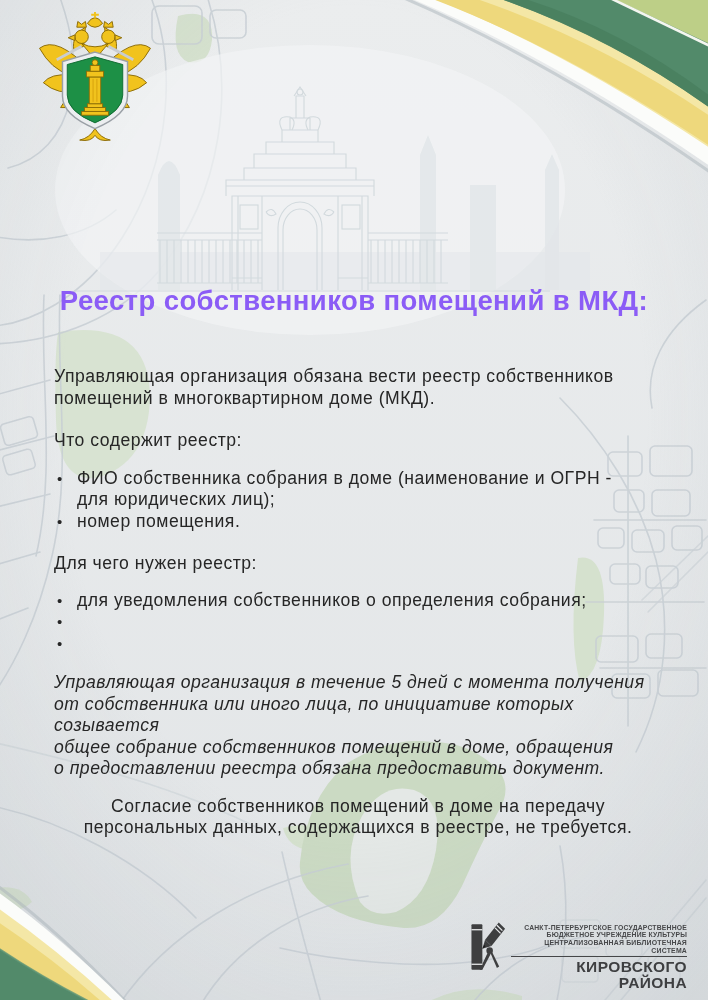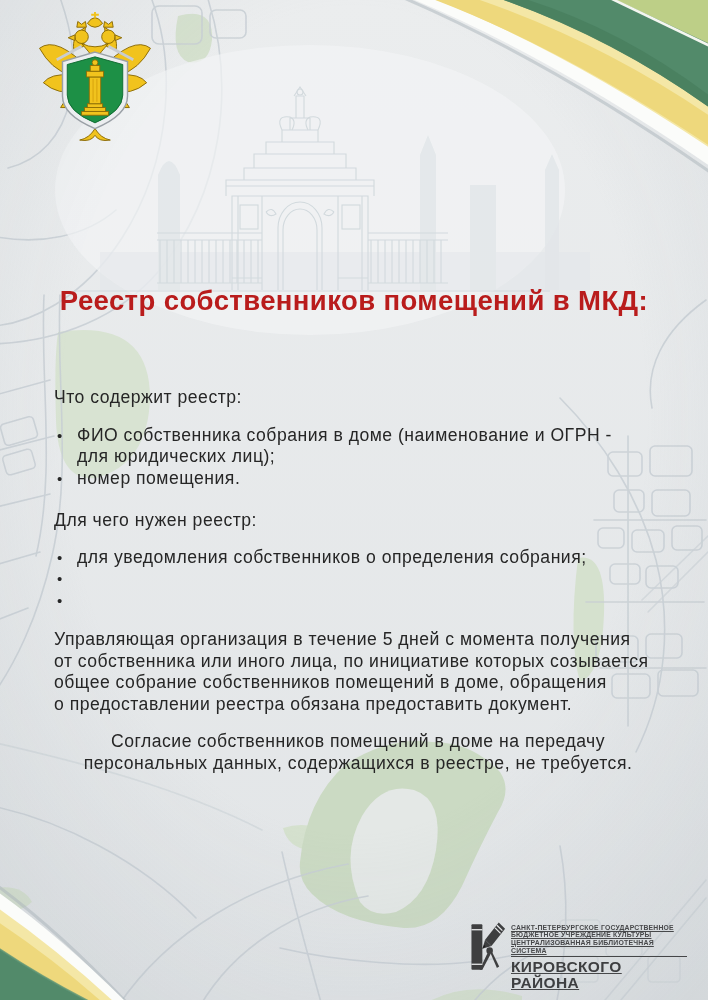--- a/index.html
+++ b/index.html
@@ -7,40 +7,40 @@
     position:relative; width:708px; height:1000px; overflow:hidden;
     font-family:"Liberation Sans", sans-serif;
     background:#e8eaec;
   }
   .page svg.bg, .page svg.ribbons { position:absolute; left:0; top:0; width:708px; height:1000px; }
   svg.ribbons { pointer-events:none; }
   .emblem { position:absolute; left:35px; top:10px; width:120px; height:132px; }
 
   .title {
     position:absolute; left:0; top:286px; width:708px; text-align:center;
-    font-weight:bold; font-size:27.5px; line-height:30px; color:#b91c1c;
+    font-weight:bold; font-size:27.5px; line-height:30px; color:#8b5cf6;
     letter-spacing:0.4px;
   }
   .content {
     position:absolute; left:54px; top:366px; width:608px;
     font-size:17.6px; line-height:21.5px; color:#262626; letter-spacing:0.5px;
   }
   .content p { margin:0; }
   .ml { white-space:pre-line; }
   .heading { margin-top:21px !important; }
   .content ul { list-style:none; margin:16px 0 0 0; padding:0; }
   .content ul.l2 { margin-top:15px; }
   .content li { display:flex; align-items:flex-start; }
   .bullet { width:20px; flex:0 0 20px; padding-left:3px; font-size:15px; }
-  .para2 { margin-top:18px !important; }
+  .para2 { margin-top:18px !important;font-style:italic; }
   .para3 { margin-top:16px !important;text-align:center; }
 
   .footer-logo { position:absolute; left:466px; top:922px; display:flex; align-items:flex-start; }
   .footer-logo .mark { width:40px; height:50px; margin-right:5px; }
-  .logo-text { width:176px; text-align:left; color:#47484a; padding-top:2px;text-decoration:underline; }
+  .logo-text { width:176px; text-align:right; color:#47484a; padding-top:2px; }
   .logo-text .l1 { font-size:6.8px; line-height:7.4px; font-weight:600; letter-spacing:0.2px; }
   .logo-text .l3 { font-size:6.9px; line-height:8px; font-weight:bold; letter-spacing:0.2px;
                    border-bottom:1.6px solid #454648; padding-bottom:1.5px; margin-bottom:1.5px; }
   .logo-text .l4 { font-size:15.5px; line-height:16px; font-weight:bold; letter-spacing:0.4px; color:#3e3f41; }
 </style>
 </head>
 <body>
 
 <div class="page">
 
@@ -204,20 +204,22 @@
       <line x1="58" y1="72" x2="58" y2="96" stroke="#d39e0c"></line>
         <line x1="62" y1="72" x2="62" y2="96" stroke="#d39e0c"></line>
     </g>
   </svg>
 
   <div class="title">
     <div>Реестр собственников помещений в МКД:</div>
   </div>
 
   <div class="content">
+    <p class="ml">Управляющая организация обязана вести реестр собственников
+помещений в многоквартирном доме (МКД).</p>
 
     <p class="heading">Что содержит реестр:</p>
     <ul>
       <li>
         <span class="bullet">•</span>
         <span class="ml">ФИО собственника собрания в доме (наименование и ОГРН -
 для юридических лиц);</span>
       </li>
       <li>
         <span class="bullet">•</span>

